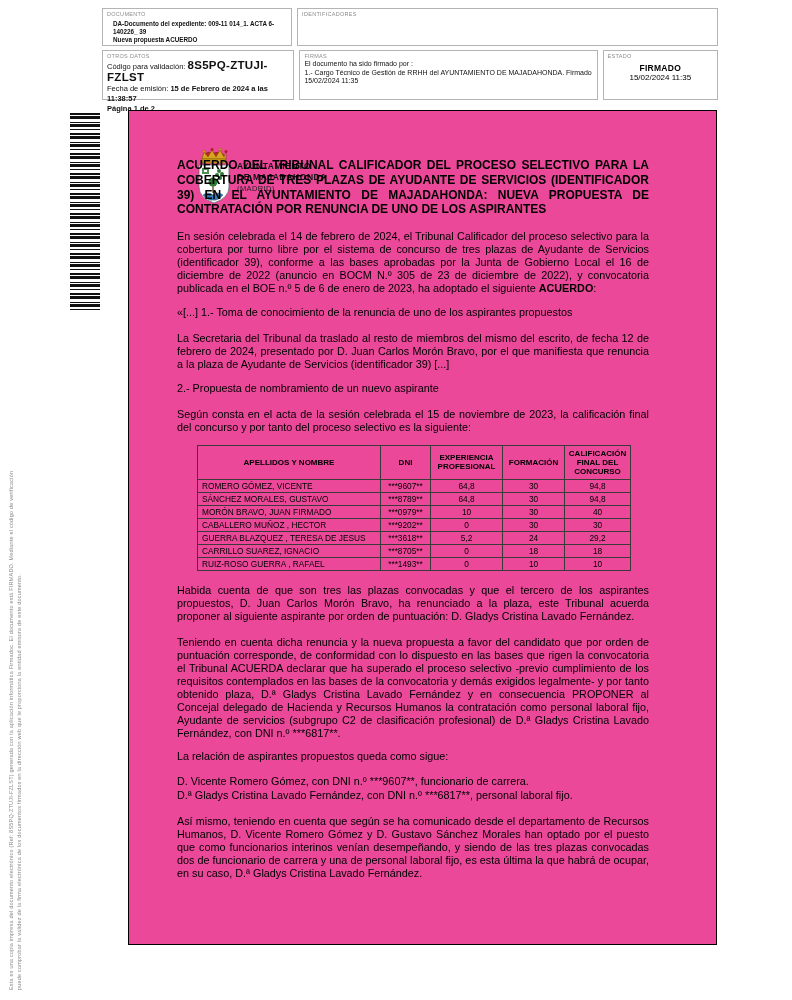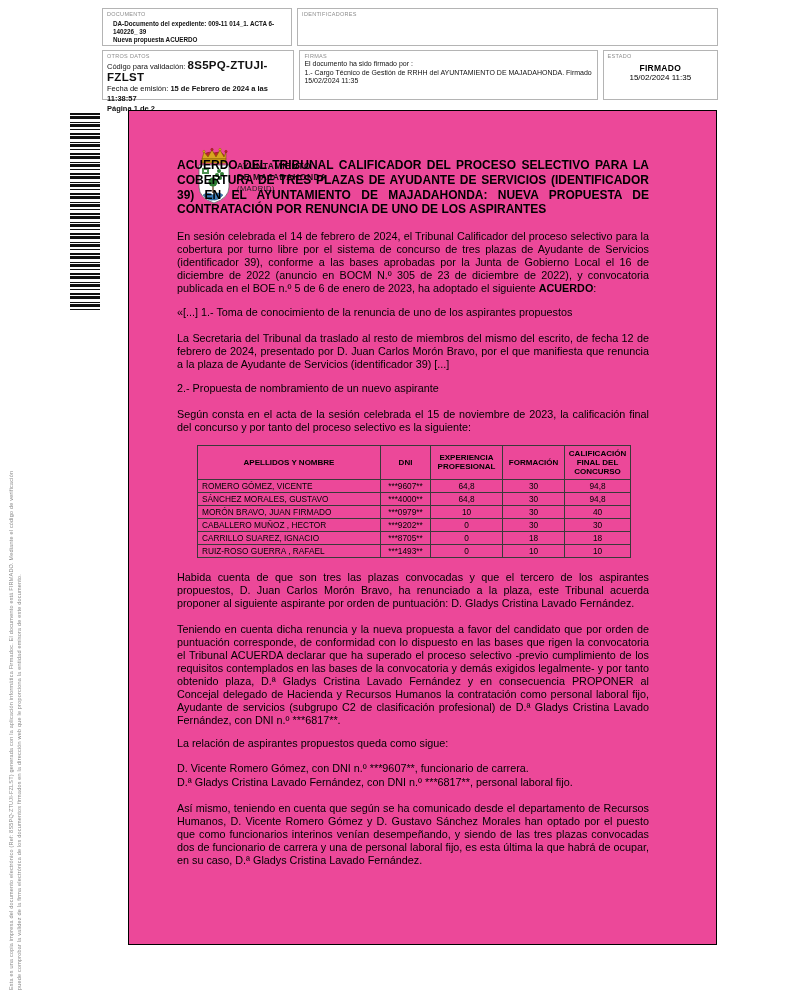--- a/index.html
+++ b/index.html
@@ -175,38 +175,45 @@
         <tbody>
           <tr>
               <td class="name">ROMERO GÓMEZ, VICENTE</td>
               <td>***9607**</td>
               <td>64,8</td>
               <td>30</td>
               <td>94,8</td>
             </tr>
           <tr>
               <td class="name">SÁNCHEZ MORALES, GUSTAVO</td>
-              <td>***4000**</td>
+              <td>***8789**</td>
               <td>64,8</td>
               <td>30</td>
               <td>94,8</td>
             </tr>
           <tr>
               <td class="name">MORÓN BRAVO, JUAN FIRMADO</td>
               <td>***0979**</td>
               <td>10</td>
               <td>30</td>
               <td>40</td>
             </tr>
           <tr>
               <td class="name">CABALLERO MUÑOZ , HECTOR</td>
               <td>***9202**</td>
               <td>0</td>
               <td>30</td>
               <td>30</td>
+            </tr>
+          <tr>
+              <td class="name">GUERRA BLAZQUEZ , TERESA DE JESUS</td>
+              <td>***3618**</td>
+              <td>5,2</td>
+              <td>24</td>
+              <td>29,2</td>
             </tr>
           <tr>
               <td class="name">CARRILLO SUAREZ, IGNACIO</td>
               <td>***8705**</td>
               <td>0</td>
               <td>18</td>
               <td>18</td>
             </tr>
           <tr>
               <td class="name">RUIZ-ROSO GUERRA , RAFAEL</td>

